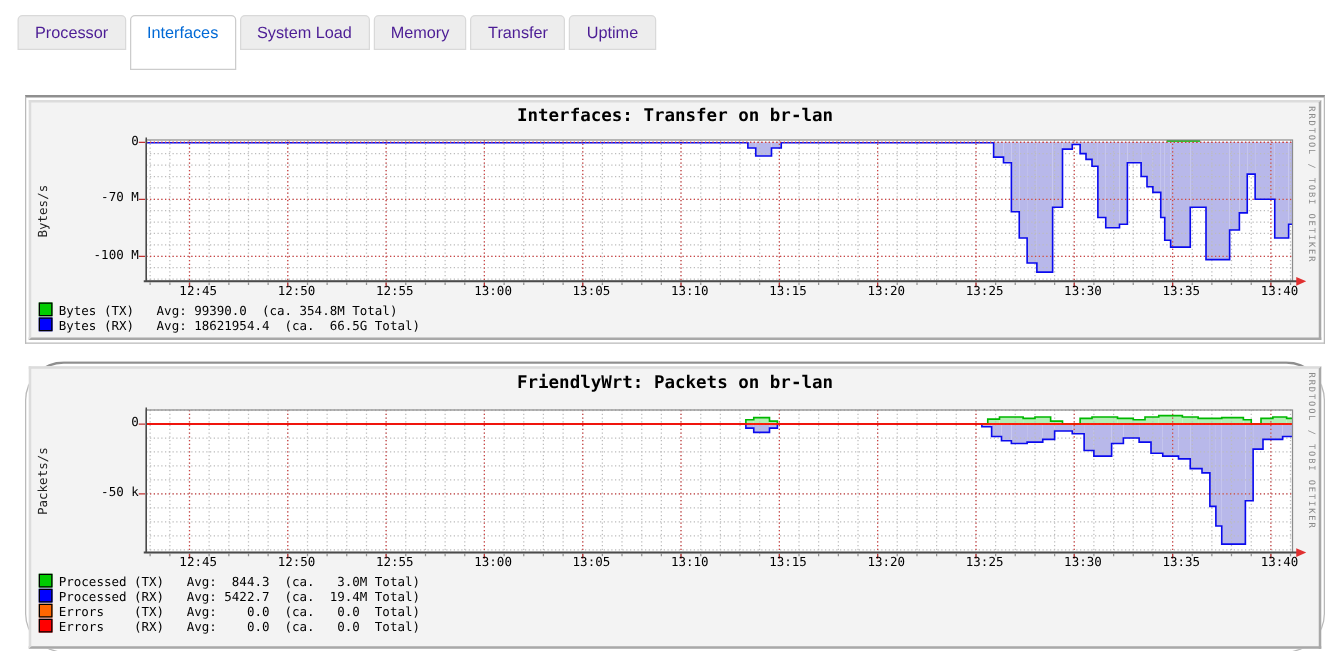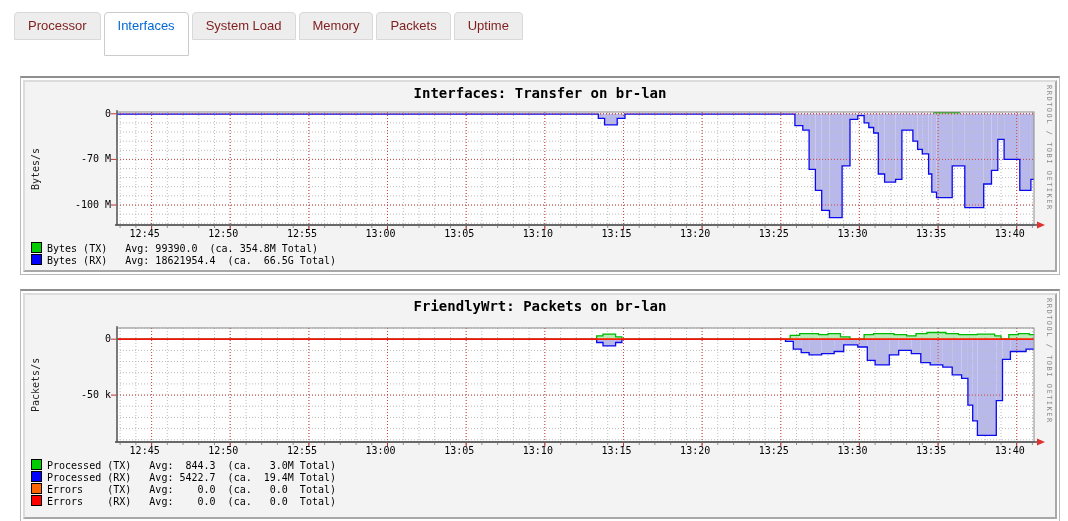--- a/index.html
+++ b/index.html
@@ -1,53 +1,53 @@
 <!DOCTYPE html>
 <html><head>
 <meta charset="utf-8">
 <style>
   html,body{margin:0;padding:0;background:#fff;}
   body{width:1068px;height:521px;overflow:hidden;font-family:"Liberation Sans",sans-serif;}
 
   
   .tabs{padding:12px 0 0 14px;background:#fff;}
   .tab{display:inline-block;vertical-align:top;padding:5px 13px 6px 13px;margin-right:3px;
-       border:1px solid #d9d9d9;border-radius:4px 4px 0 0;background:#ededed;color:#7f1d1d;
+       border:1px solid #d9d9d9;border-radius:4px 4px 0 0;background:#ededed;color:#4c1d95;
        font-size:13px;cursor:pointer;}
   .tab.active{background:#fff;color:#0069d6;border-color:#ccc;padding-bottom:22px;}
 
   
   .graph-box{width:1034px;margin:20px 0 0 20px;border:1px solid #b9b9b9;border-top:2px solid #8f8f8f;
              padding:2px;background:#fff;}
-  .graph-box + .graph-box{margin-top:14px;}
+  .graph-box + .graph-box{margin-top:14px;border-radius:31px;}
   .rrd{position:relative;width:1030px;background:#f3f3f3;border:2px solid;
        border-color:#dcdcdc #a8a8a8 #a8a8a8 #dcdcdc;overflow:hidden;
        font-family:"DejaVu Sans Mono",monospace;}
   .rrd svg{position:absolute;left:0;top:0;}
   .rrd-title{position:absolute;top:3px;left:0;right:0;text-align:center;
              font:bold 14px "DejaVu Sans Mono",monospace;color:#000;z-index:3;}
   .rrd-ylabel{position:absolute;left:3px;width:14px;display:flex;align-items:center;justify-content:center;
               writing-mode:vertical-rl;transform:rotate(180deg);
               font:10px "DejaVu Sans Mono",monospace;color:#222;z-index:3;}
   .rrd-watermark{position:absolute;top:3px;right:2px;writing-mode:vertical-rl;
                  font:7px "DejaVu Sans Mono",monospace;letter-spacing:1.5px;color:#8a8a8a;z-index:3;}
   .ytick{position:absolute;left:18px;width:68px;text-align:right;white-space:pre;
          font:10px "DejaVu Sans Mono",monospace;color:#000;z-index:3;}
-  .xtick{position:absolute;width:44px;text-align:left;
+  .xtick{position:absolute;width:44px;text-align:right;
          font:10px "DejaVu Sans Mono",monospace;color:#000;z-index:3;}
   .legend-row{position:absolute;left:6px;white-space:pre;
               font:10px "DejaVu Sans Mono",monospace;color:#000;z-index:3;}
   .sq{display:inline-block;width:9px;height:9px;border:1px solid #000;margin-right:5px;
       vertical-align:-1px;}
 </style>
 </head>
 <body>
 
 <div class="tabs">
-  <span class="tab">Processor</span><span class="tab active">Interfaces</span><span class="tab">System Load</span><span class="tab">Memory</span><span class="tab">Packets</span><span class="tab">Uptime</span>
+  <span class="tab">Processor</span><span class="tab active">Interfaces</span><span class="tab">System Load</span><span class="tab">Memory</span><span class="tab">Transfer</span><span class="tab">Uptime</span>
 </div>
 
 <div class="graph-box">
   <div class="rrd" id="rrd0" style="height: 188px;">
     <div class="rrd-title">Interfaces: Transfer on br-lan</div>
     <div class="rrd-ylabel" style="top: 30px; height: 113px;">Bytes/s</div>
     <div class="rrd-watermark">RRDTOOL / TOBI OETIKER</div>
     <svg class="rrd-plot" width="1030" height="188" viewBox="0 0 1030 188">
         <rect x="92" y="30" width="917" height="113" fill="#ffffff"></rect>
         <path d="M908.3,31.8L908.3,30.7L935.1,30.7L935.1,31.8Z" fill="#b4eeb4"></path>

